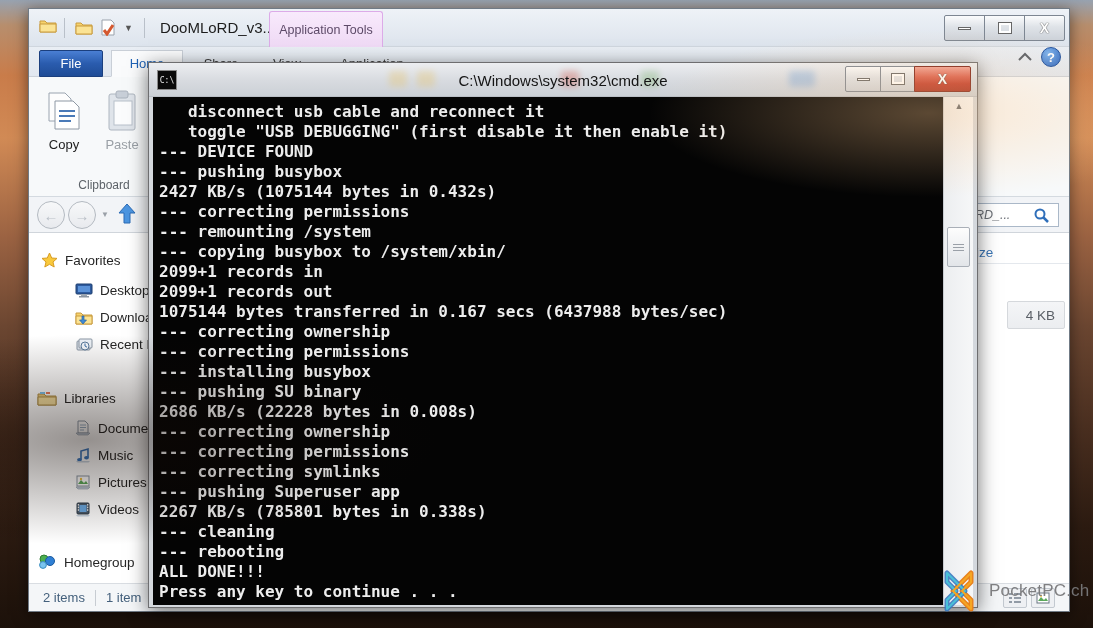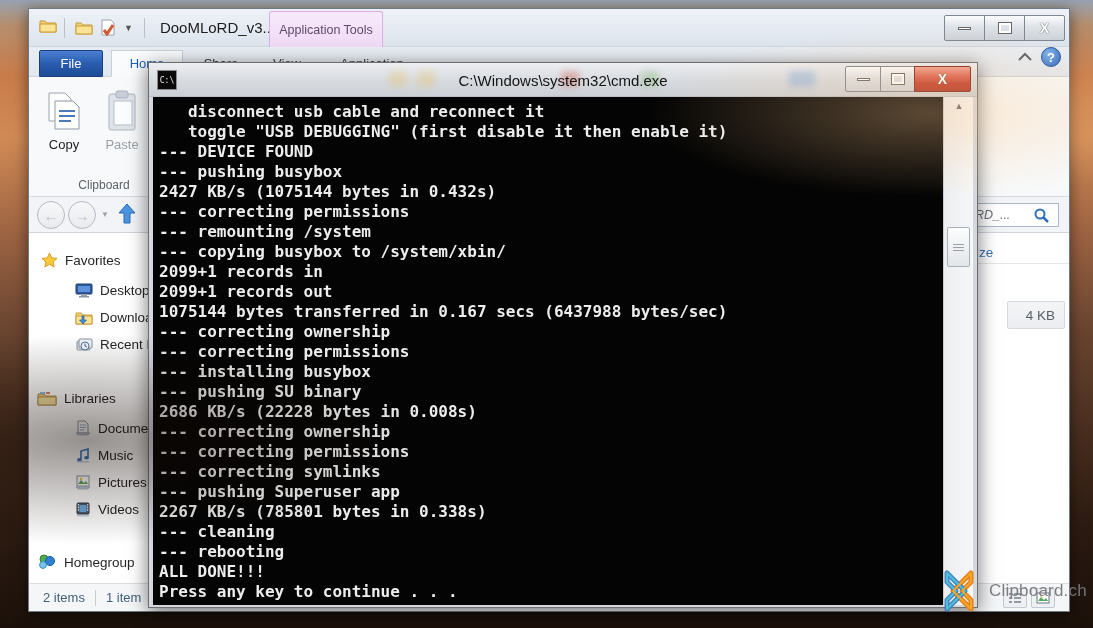--- a/index.html
+++ b/index.html
@@ -419,16 +419,16 @@
     </div>
   </div>
 
   <div id="watermark">
     <svg width="52" height="46">
       <path d="M20 23 L38 5 L38 14 L29 23 L38 32 L38 41 Z" fill="none" stroke="#e8821e" stroke-width="5" stroke-linejoin="round"></path>
       <path d="M32 23 L14 5 L14 14 L23 23 L14 32 L14 41 Z" fill="none" stroke="#3a7ac0" stroke-width="5" stroke-linejoin="round" opacity=".9"></path>
       <path d="M32 23 L14 5 L14 14 L23 23 L14 32 L14 41 Z" fill="none" stroke="#49c0d8" stroke-width="2" stroke-linejoin="round"></path>
       <path d="M20 23 L38 5 L38 14 L29 23 L38 32 L38 41 Z" fill="none" stroke="#f5a623" stroke-width="2" stroke-linejoin="round"></path>
     </svg>
-    <span class="wm-text">Clipboard.ch</span>
+    <span class="wm-text">PocketPC.ch</span>
   </div>
 
 </div>
 
 </body></html>

